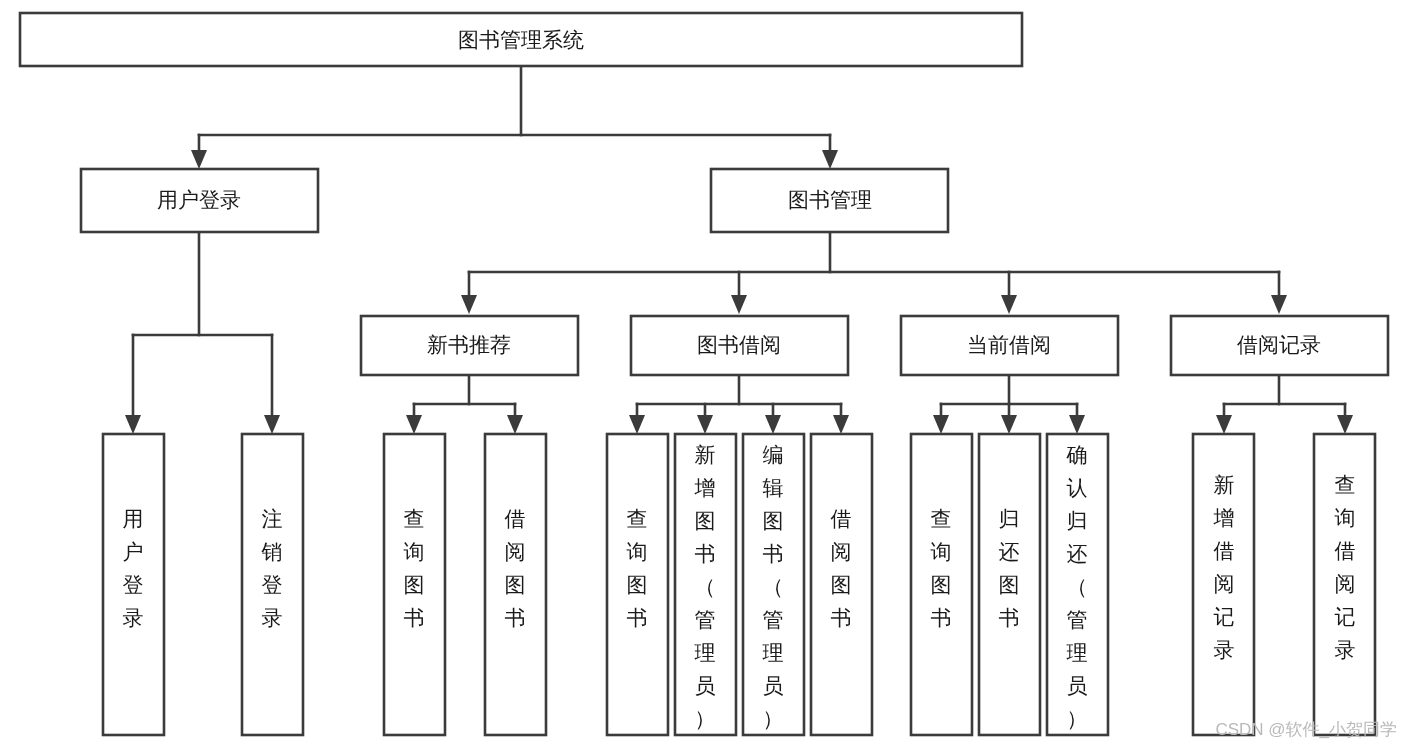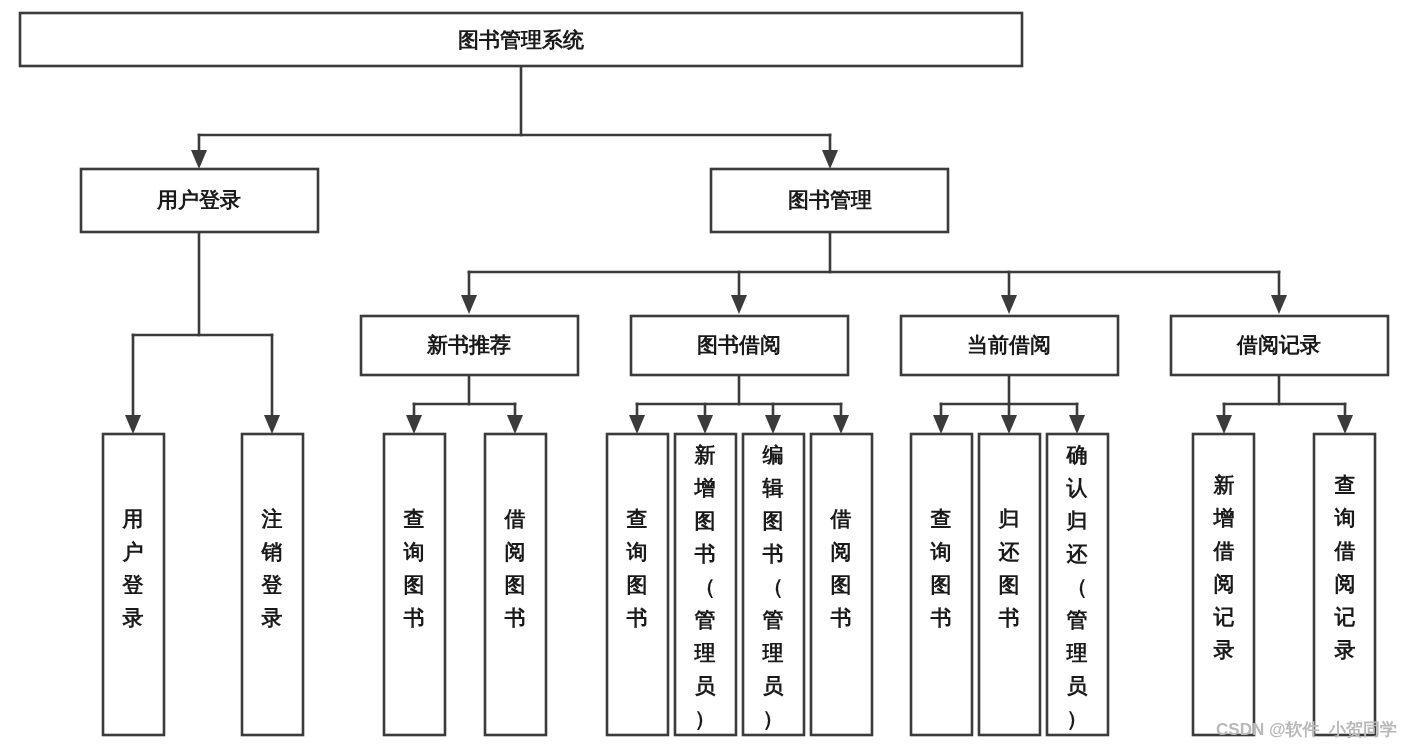--- a/index.html
+++ b/index.html
@@ -11,21 +11,20 @@
     width: 1405px;
     height: 747px;
     font-family: "Liberation Sans", "DejaVu Sans", sans-serif;
     overflow: hidden;
     position: relative;
   }
   #diagram-root {
     position: relative;
     width: 1405px;
     height: 577px;
-    font-weight: bold;
   }
   svg.diagram-canvas {
     position: absolute;
     top: 0;
     left: 0;
     width: 1405px;
     height: 747px;
   }
   .node-box {
     fill: #ffffff;

